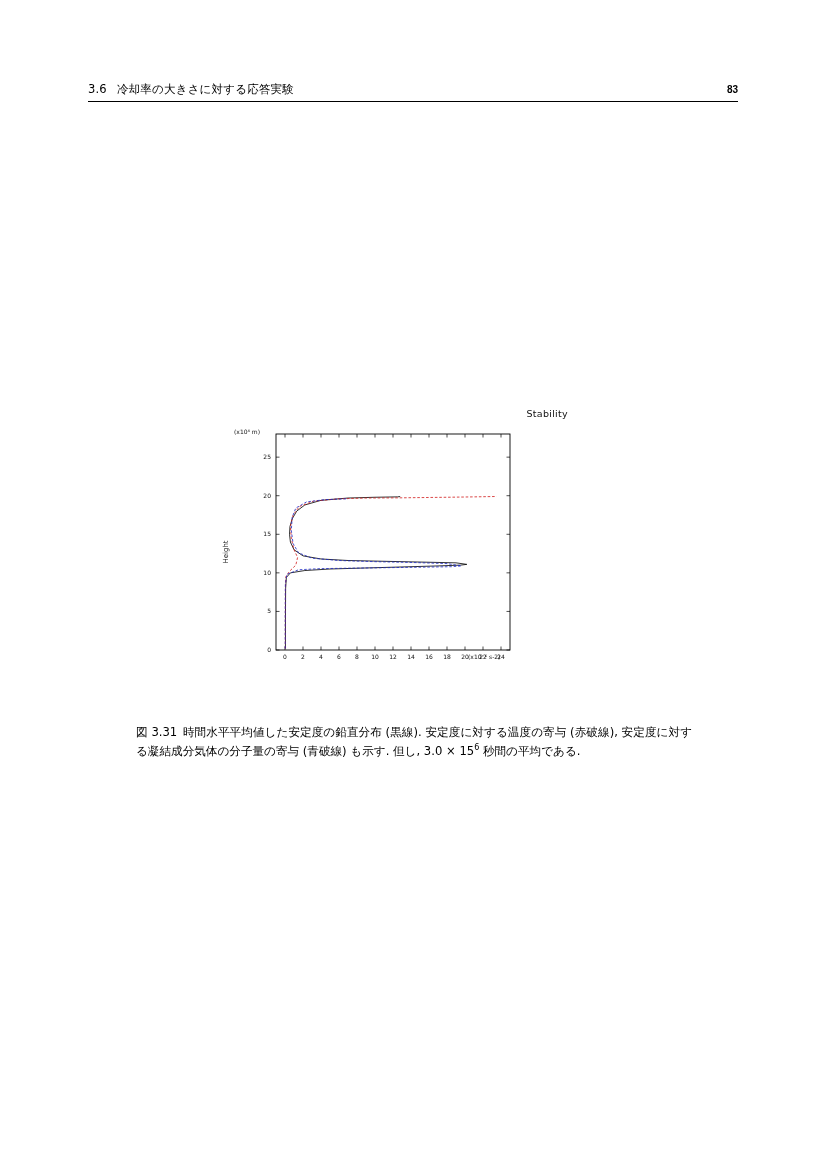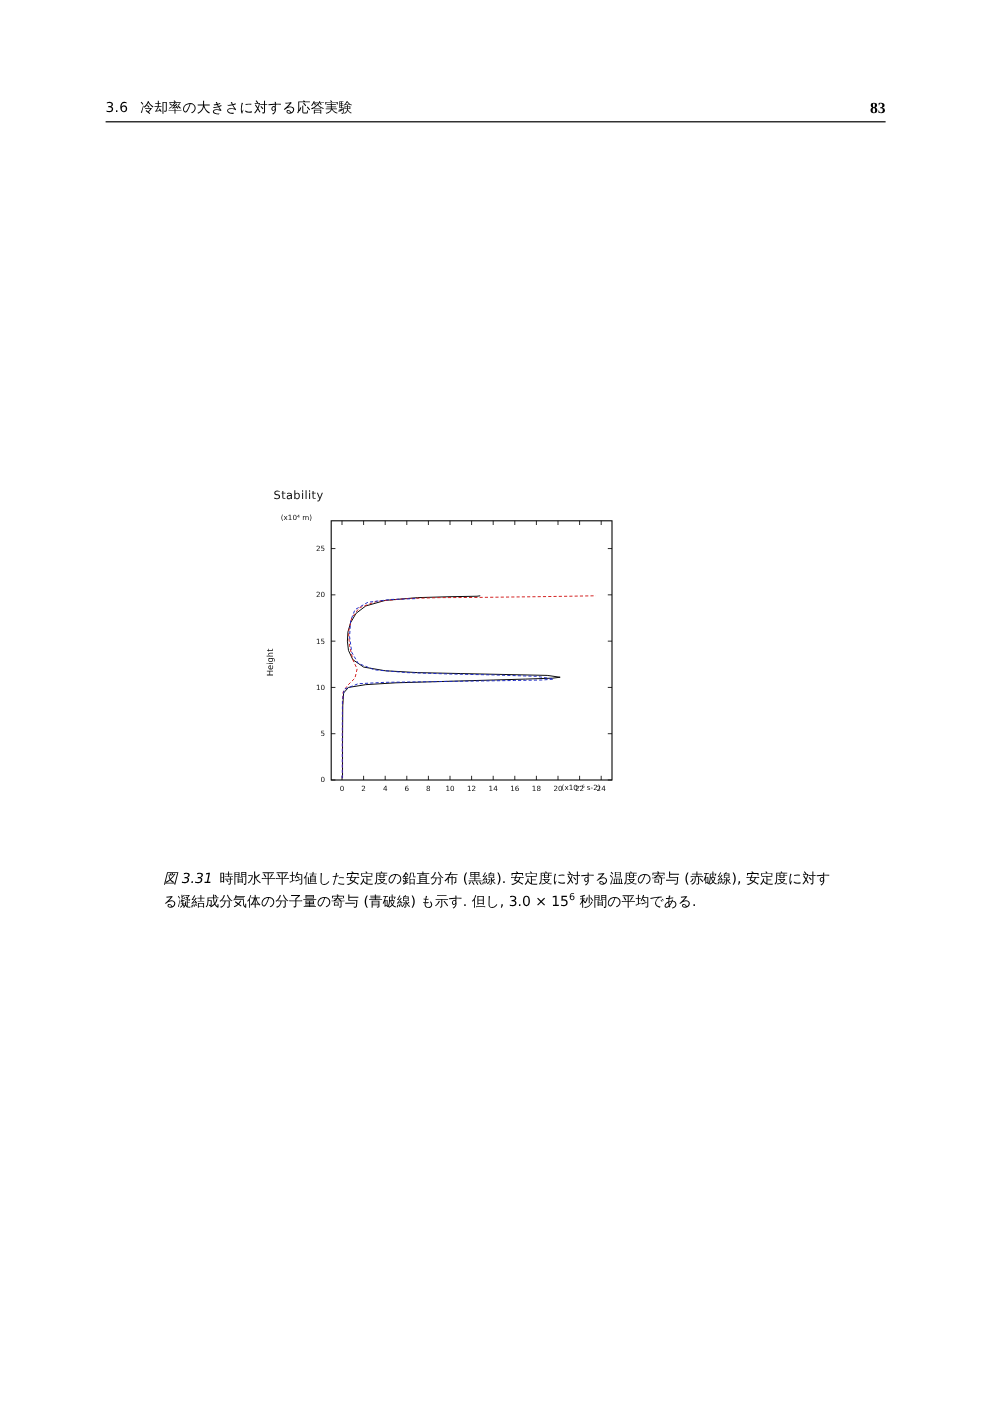--- a/index.html
+++ b/index.html
@@ -36,38 +36,38 @@
     box-sizing: border-box;
   }
   .header-left {
     font-family: "DejaVu Sans", sans-serif;
     font-size: 11.5px;
     letter-spacing: 0.2px;
     white-space: nowrap;
   }
   .header-left .sec-num { margin-right: 10px; }
   .header-right {
-    font-family: Liberation Serif, serif;
-    font-size: 13px;
+    font-family: Liberation Sans, sans-serif;
+    font-size: 10px;
     font-weight: bold;
   }
 
   
   .figure {
     position: absolute;
     left: 228px;
     top: 408px;
     width: 340px;
     height: 280px;
   }
   .fig-title {
     position: absolute;
     left: 0; top: 0;
     width: 340px;
-    text-align: left;
+    text-align: right;
     font-family: "DejaVu Sans", sans-serif;
     font-size: 9.5px;
     color: #111;
     letter-spacing: 0.3px;
   }
   .yunit {
     position: absolute;
     left: 6px;
     top: 20px;
     font-family: "DejaVu Sans", sans-serif;
@@ -106,21 +106,21 @@
     position: absolute;
     left: 136px;
     top: 723px;
     width: 556px;
     font-family: "DejaVu Sans", sans-serif;
     font-size: 11.6px;
     line-height: 1.62;
     color: #000;
     text-align: justify;
   }
-  .caption .cap-label { margin-right: 2px; font-style: italic; }
+  .caption .cap-label { margin-right: 2px; }
   .caption sup { font-size: 8px; vertical-align: super; }
 </style>
 </head>
 <body>
 
 <div id="page-wrap">
 
   <div class="header">
     <div class="header-left">
       <span class="sec-num">3.6</span><span>冷却率の大きさに対する応答実験</span>

